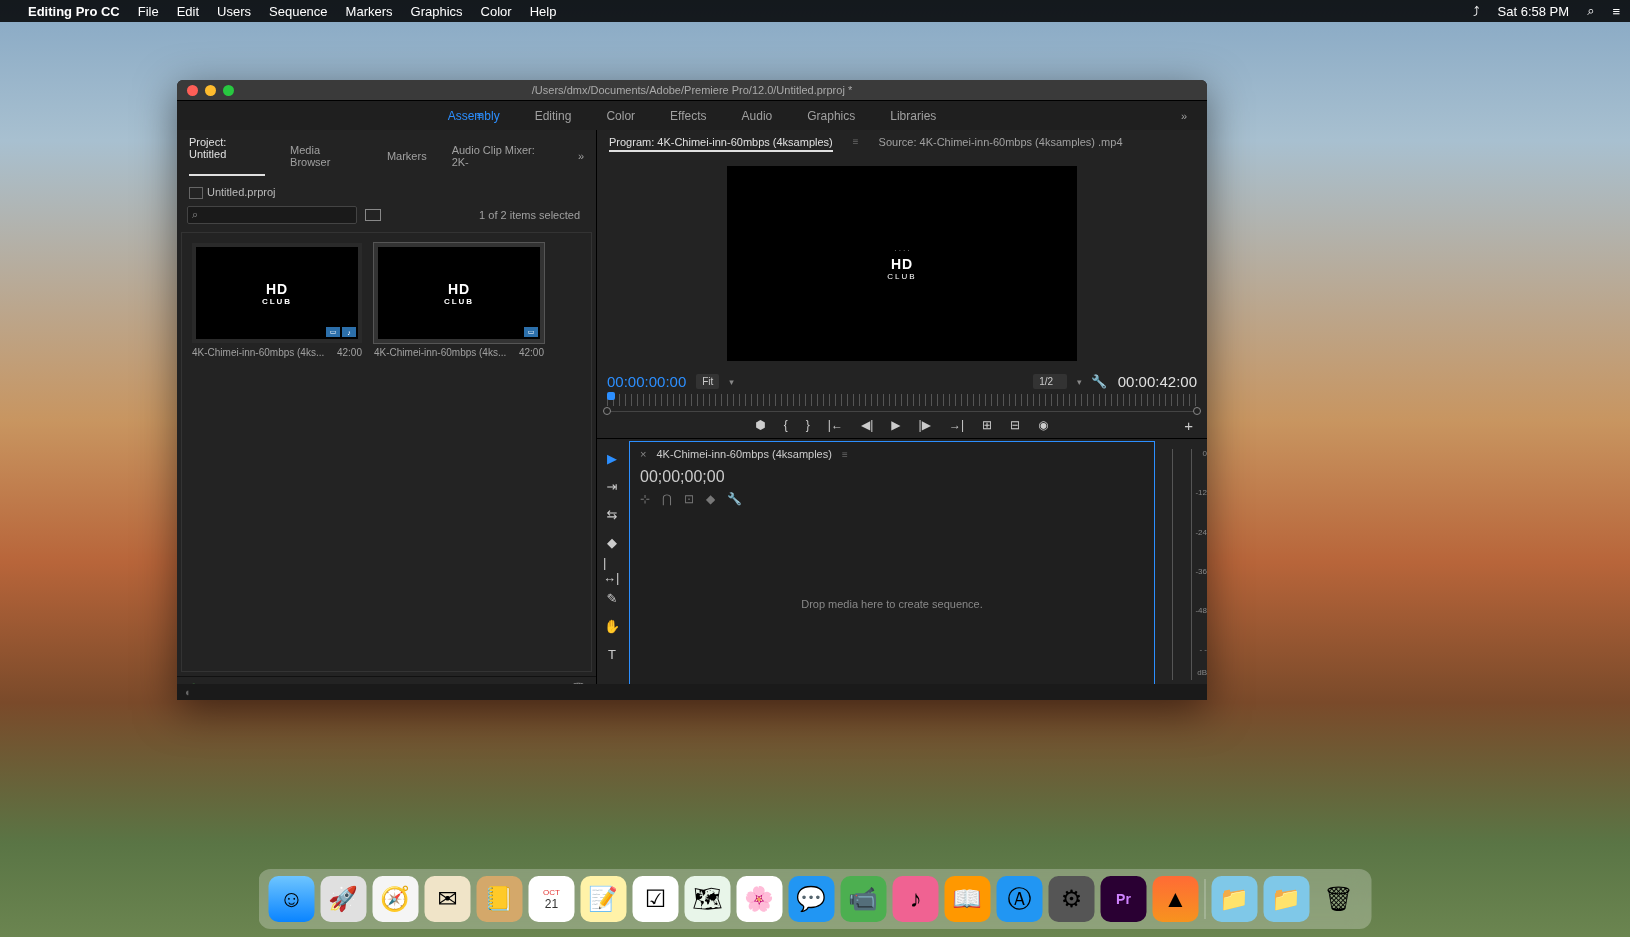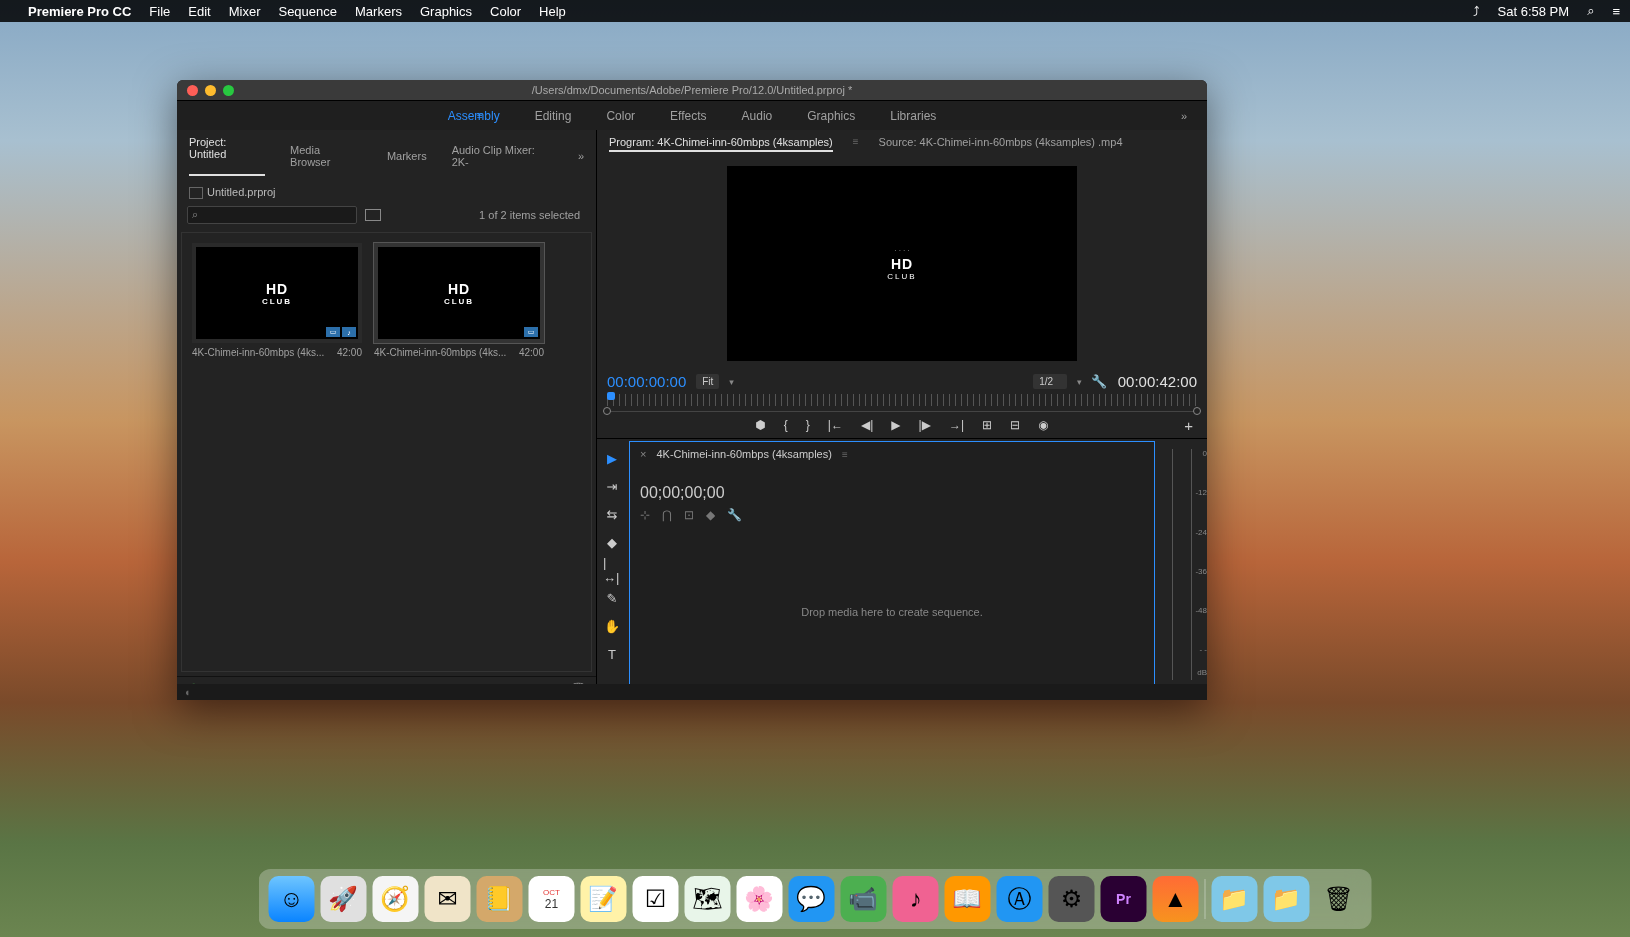--- a/index.html
+++ b/index.html
@@ -67,21 +67,21 @@
 .transport{display:flex;justify-content:center;gap:18px;padding:6px 10px;color:#ccc;font-size:12px;align-items:center;position:relative;}
 .transport .tbtn{cursor:pointer;}
 .transport .plus{position:absolute;right:14px;font-size:15px;color:#ccc;}
 .lower{flex:1;display:flex;border-top:1px solid #000;}
 .tools{width:30px;background:#232323;display:flex;flex-direction:column;align-items:center;gap:10px;padding-top:10px;color:#ccc;}
 .tool{font-size:13px;cursor:pointer;width:18px;height:18px;display:flex;align-items:center;justify-content:center;}
 .tool.active{color:#2c8fff;}
 .timeline{flex:1;background:#1f1f1f;border:1px solid #2c8fff;margin:2px;display:flex;flex-direction:column;}
 .tl-header{padding:6px 10px;display:flex;align-items:center;gap:10px;color:#ccc;font-size:11px;}
 .tl-header .close-x{color:#888;font-size:11px;}
-.tl-tc{font-size:16px;color:#ccc;padding:2px 10px;margin-top:16px;}
+.tl-tc{font-size:16px;color:#ccc;padding:2px 10px;}
 .tl-icons{display:flex;gap:12px;padding:4px 10px;color:#777;font-size:12px;}
 .tl-drop{flex:1;display:flex;align-items:center;justify-content:center;color:#888;font-size:11px;}
 .meters{width:50px;background:#232323;padding:10px 6px;display:flex;flex-direction:column;align-items:center;}
 .meter-scale{flex:1;width:20px;position:relative;border-left:1px solid #555;border-right:1px solid #555;}
 .meter-lbl{position:absolute;right:-16px;font-size:8px;color:#888;}
 .dock{position:absolute;bottom:8px;left:50%;transform:translateX(-50%);height:60px;background:rgba(255,255,255,0.25);border-radius:12px;padding:4px 10px;display:flex;align-items:center;gap:6px;backdrop-filter:blur(10px);}
 .dock .di{width:46px;height:46px;border-radius:10px;display:flex;align-items:center;justify-content:center;font-size:24px;cursor:pointer;}
 .dock .sep{width:1px;height:40px;background:rgba(255,255,255,0.4);}
 .di.finder{background:linear-gradient(#6ec5ff,#0a84ff)}
 .di.launch{background:#e0e0e0}
@@ -106,24 +106,24 @@
 .sys-icon{font-size:13px;}
 .status-bottom{position:absolute;bottom:0;left:0;right:0;height:16px;background:#1a1a1a;display:flex;align-items:center;padding:0 8px;}
 .sync-icon{color:#666;font-size:11px;}
 </style>
 </head>
 <body>
 
 <div class="menubar">
   <div class="menu-left">
     <span class="apple menu-item"></span>
-    <span class="bold menu-item">Premiere Pro CC</span>
+    <span class="bold menu-item">Editing Pro CC</span>
     <span class="menu-item">File</span>
     <span class="menu-item">Edit</span>
-    <span class="menu-item">Mixer</span>
+    <span class="menu-item">Users</span>
     <span class="menu-item">Sequence</span>
     <span class="menu-item">Markers</span>
     <span class="menu-item">Graphics</span>
     <span class="menu-item">Color</span>
     <span class="menu-item">Help</span>
   </div>
   <div class="menu-right">
     <span class="sys-icon">⤴</span>
     <span>Sat 6:58 PM</span>
     <span class="sys-icon">⌕</span>

